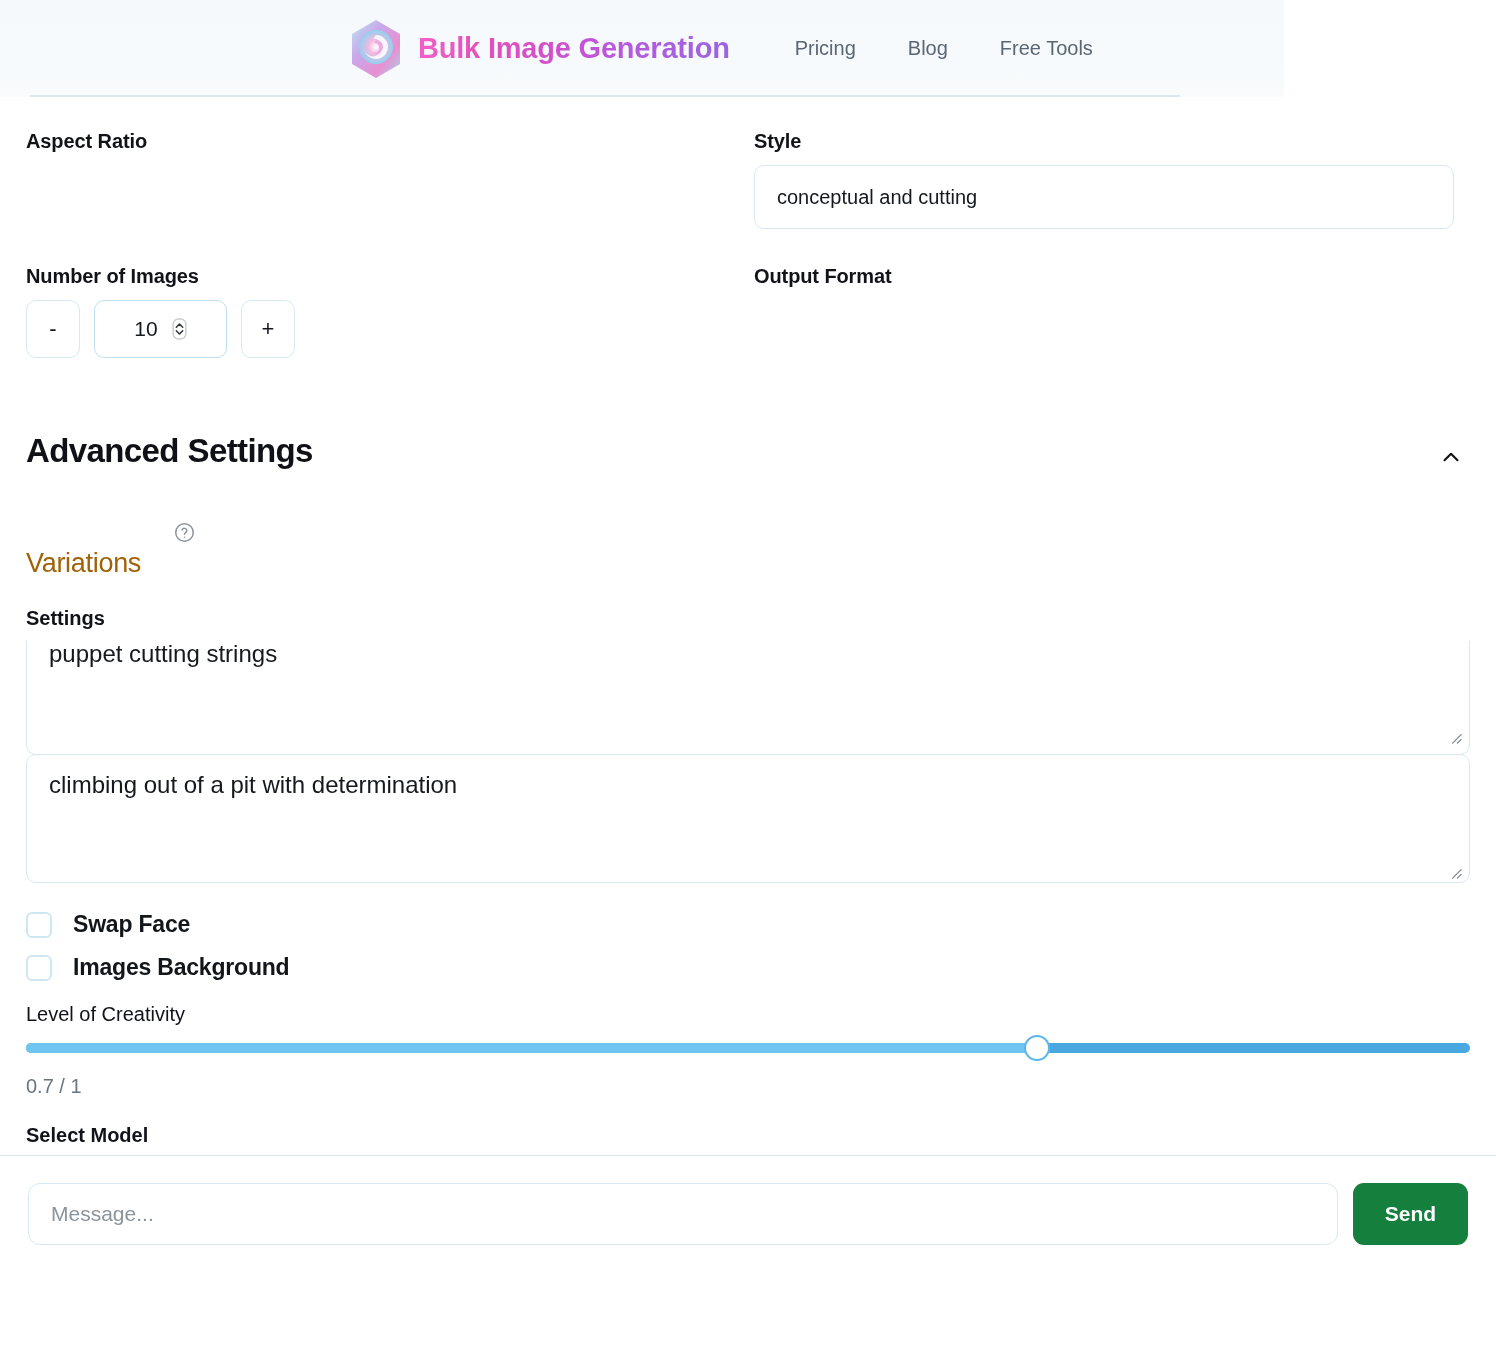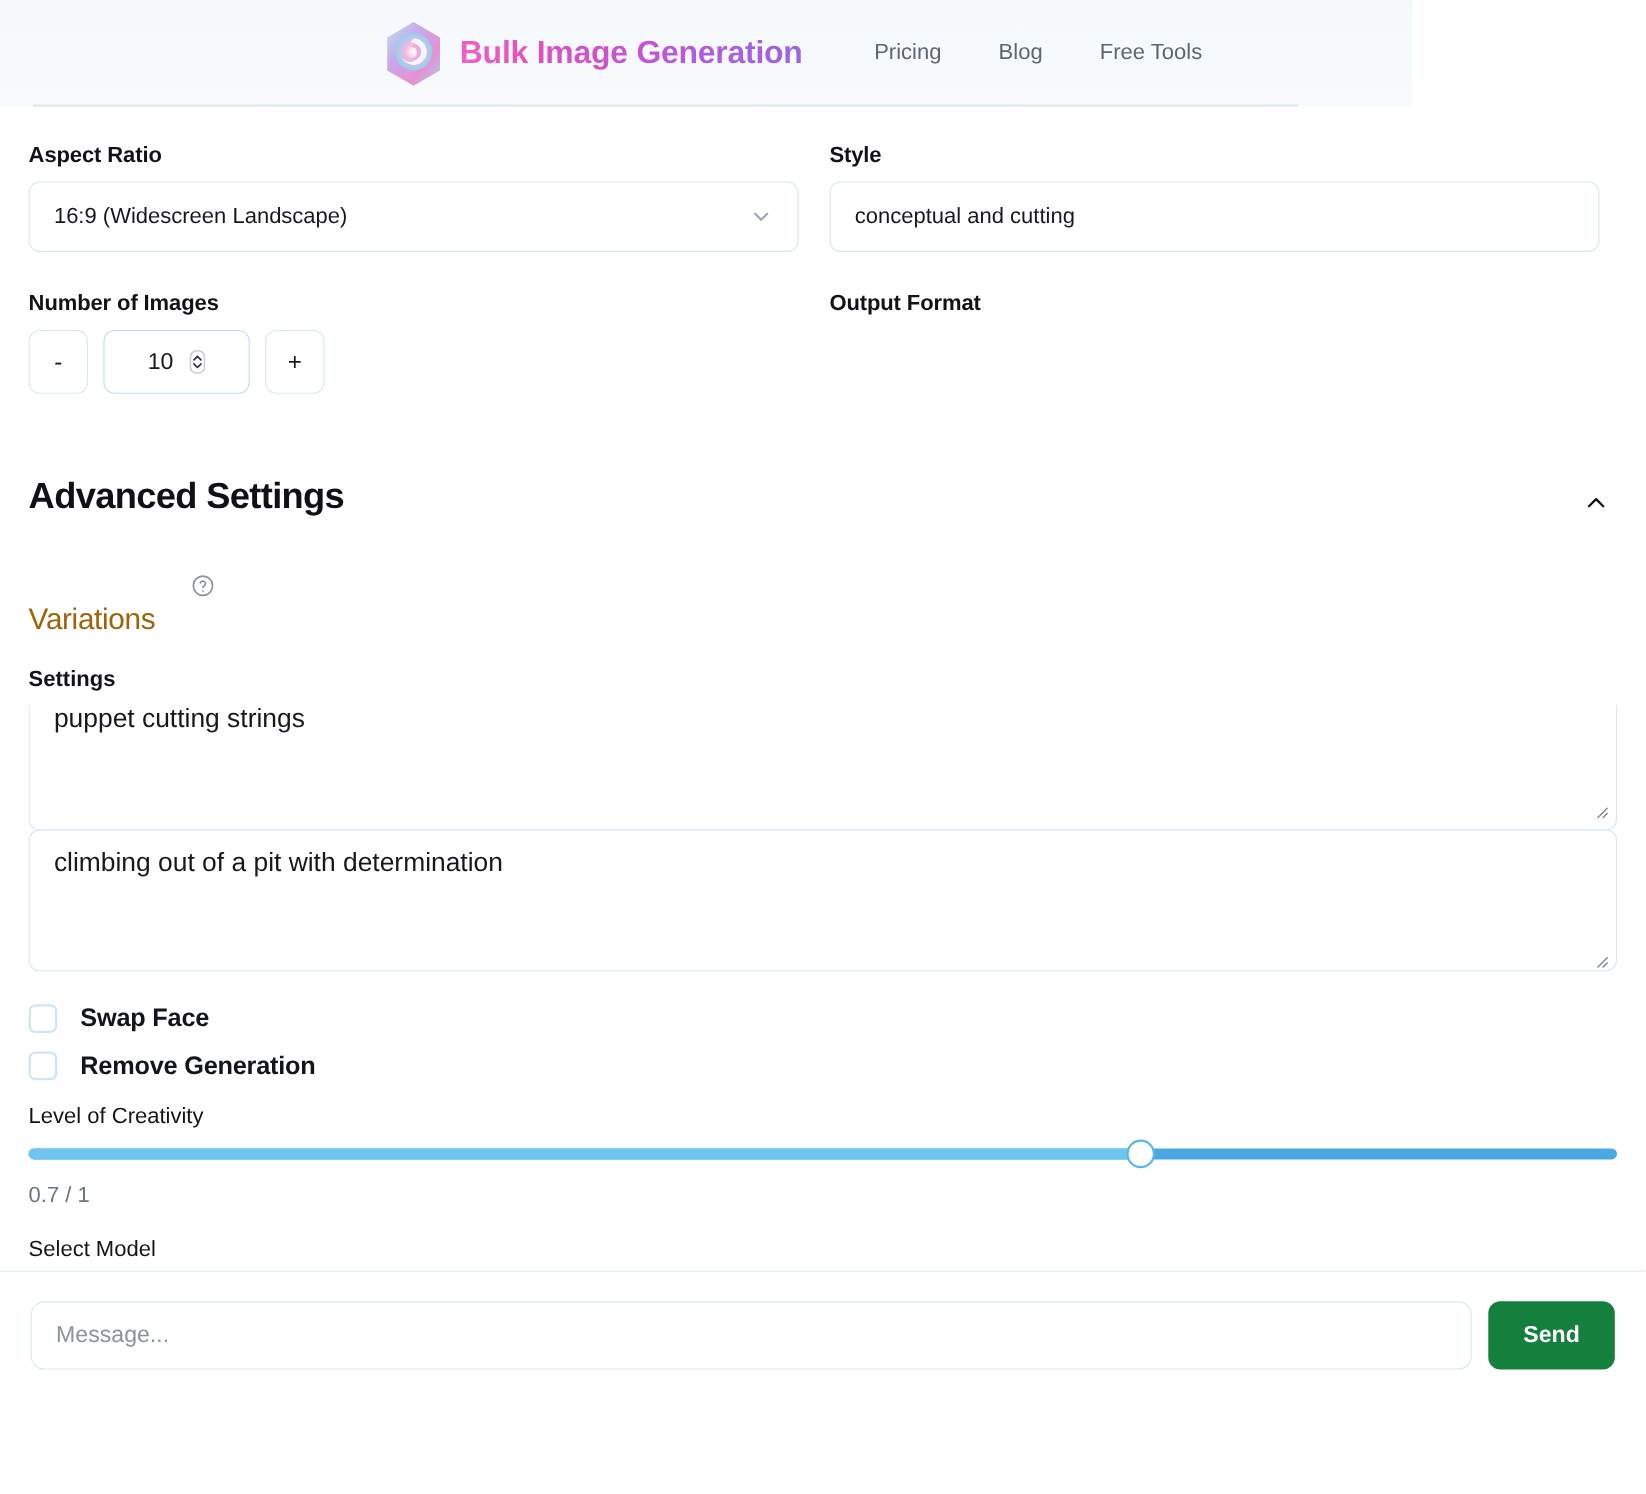--- a/index.html
+++ b/index.html
@@ -141,21 +141,21 @@
   .thumb {
     position: absolute; top: 0; width: 26px; height: 26px; border-radius: 50%;
     background: #fff; border: 2.5px solid #5ab6e8; transform: translate(-50%,-2px);
     cursor: pointer;
   }
   .slider-value { font-size: 20px; color: #6b7580; margin-top: 16px; }
 
   
   .select-model {
     padding: 0 26px; margin-top: 26px;
-    font-size: 20px; font-weight: 400; color: #111318;
+    font-size: 20px; font-weight: 700; color: #111318;
   }
 
   
   .msgbar {
     position: absolute; left: 0; bottom: 0; width: 1496px; height: 117px;
     background: #fff; border-top: 1.5px solid #d6e9f2;
     display: flex; align-items: center; padding: 0 28px; gap: 15px;
   }
   .msg-input {
     flex: 1; height: 62px; border: 1.5px solid #d6e9f2; border-radius: 12px;
@@ -204,28 +204,20 @@
       <a href="#">Blog</a>
       <a href="#">Free Tools</a>
     </nav>
   </div>
 
   <div class="content">
 
     <div class="row" style="margin-top:33px;">
       <div class="col left">
         <div class="field-label">Aspect Ratio</div>
-        <div class="control">
-          <span class="value">16:9 (Widescreen Landscape)</span>
-          <span class="chev">
-            <svg width="22" height="22" viewBox="0 0 24 24" fill="none" stroke="currentColor" stroke-width="2" stroke-linecap="round" stroke-linejoin="round">
-                <polyline points="6 9 12 15 18 9"></polyline>
-              </svg>
-          </span>
-        </div>
       </div>
       <div class="col right">
         <div class="field-label">Style</div>
         <div class="control">
           <span class="value">conceptual and cutting</span>
         </div>
       </div>
     </div>
 
     <div class="row label-gap">
@@ -295,21 +287,21 @@
       </div>
     </div>
 
     <div class="checks">
       <div class="check-row">
         <span class="cbox"></span>
         <span class="check-label">Swap Face</span>
       </div>
       <div class="check-row">
         <span class="cbox"></span>
-        <span class="check-label">Remove Generation</span>
+        <span class="check-label">Images Background</span>
       </div>
     </div>
 
     <div class="slider-wrap">
       <div class="slider-label">Level of Creativity</div>
       <div class="slider">
         <div class="track" style="background: rgb(74, 168, 224);"></div>
         <div class="track-fill" id="slider-fill" style="width: 70%; background: rgb(110, 198, 240);"></div>
         <div class="thumb" id="slider-thumb" style="left: 70%;"></div>
       </div>

